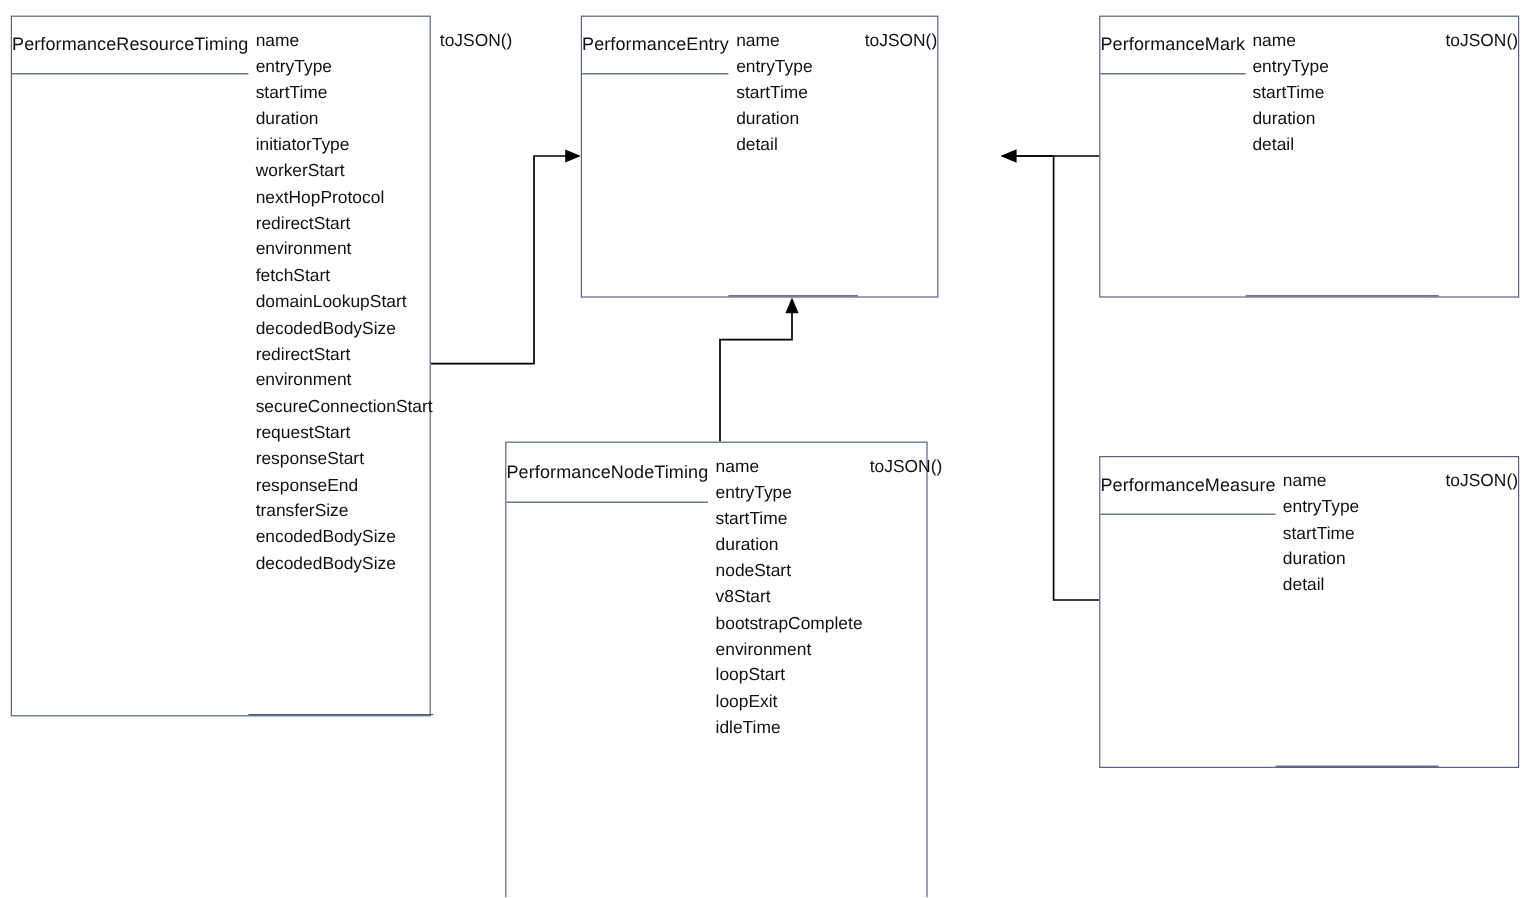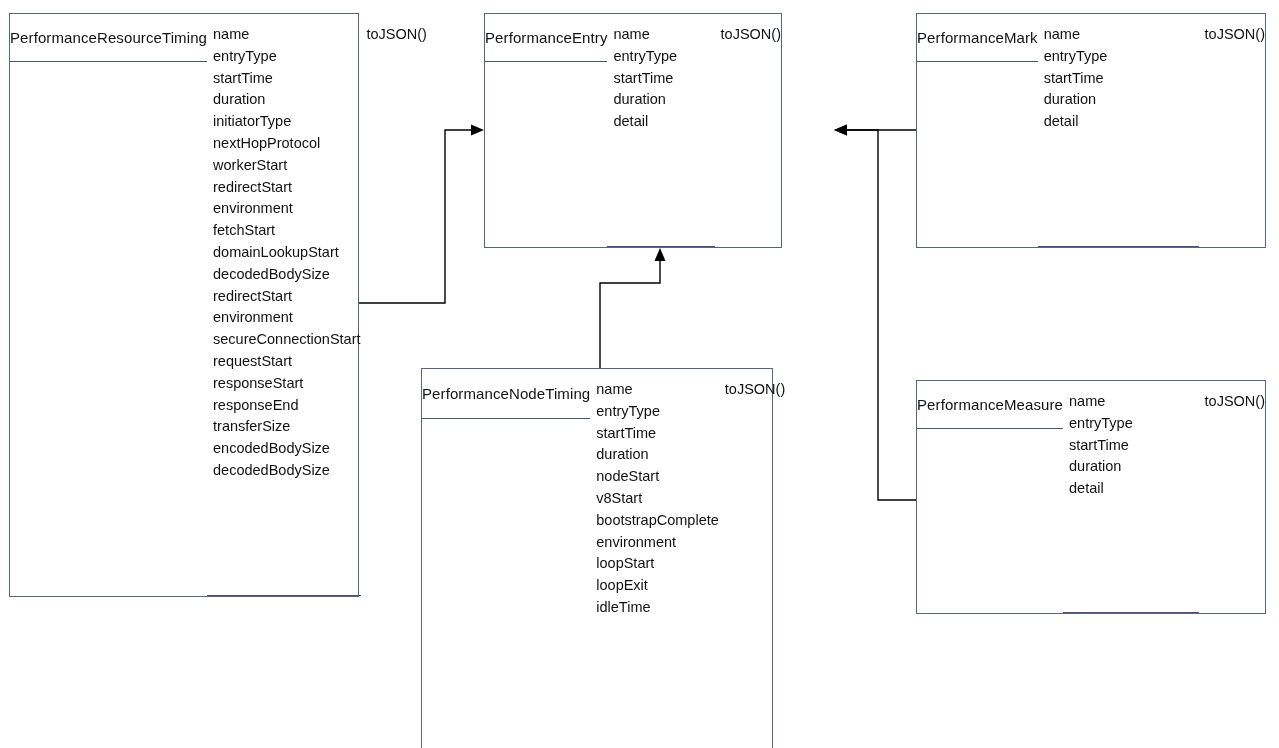--- a/index.html
+++ b/index.html
@@ -104,22 +104,22 @@
   <div class="uml-class" style="left: 9px; top: 13px; width: 350px; height: 584px;">
     <div class="class-header" style="height: 48px;">
       <div class="class-title">PerformanceResourceTiming</div>
     </div>
     <div class="class-attributes">
         <div class="member">name</div>
         <div class="member">entryType</div>
         <div class="member">startTime</div>
         <div class="member">duration</div>
         <div class="member">initiatorType</div>
+        <div class="member">workerStart</div>
         <div class="member">nextHopProtocol</div>
-        <div class="member">workerStart</div>
         <div class="member">redirectStart</div>
         <div class="member">environment</div>
         <div class="member">fetchStart</div>
         <div class="member">domainLookupStart</div>
         <div class="member">decodedBodySize</div>
         <div class="member">redirectStart</div>
         <div class="member">environment</div>
         <div class="member">secureConnectionStart</div>
         <div class="member">requestStart</div>
         <div class="member">responseStart</div>
@@ -158,21 +158,21 @@
         <div class="member">entryType</div>
         <div class="member">startTime</div>
         <div class="member">duration</div>
         <div class="member">detail</div>
       </div>
     <div class="class-methods" style="height: 49px;">
         <div class="member">toJSON()</div>
       </div>
   </div>
 
-  <div class="uml-class" style="left: 916px; top: 380px; width: 350px; height: 234px;">
+  <div class="uml-class" style="left: 916px; top: 380px; width: 350px; height: 260px;">
     <div class="class-header" style="height: 48px;">
       <div class="class-title">PerformanceMeasure</div>
     </div>
     <div class="class-attributes">
         <div class="member">name</div>
         <div class="member">entryType</div>
         <div class="member">startTime</div>
         <div class="member">duration</div>
         <div class="member">detail</div>
       </div>

